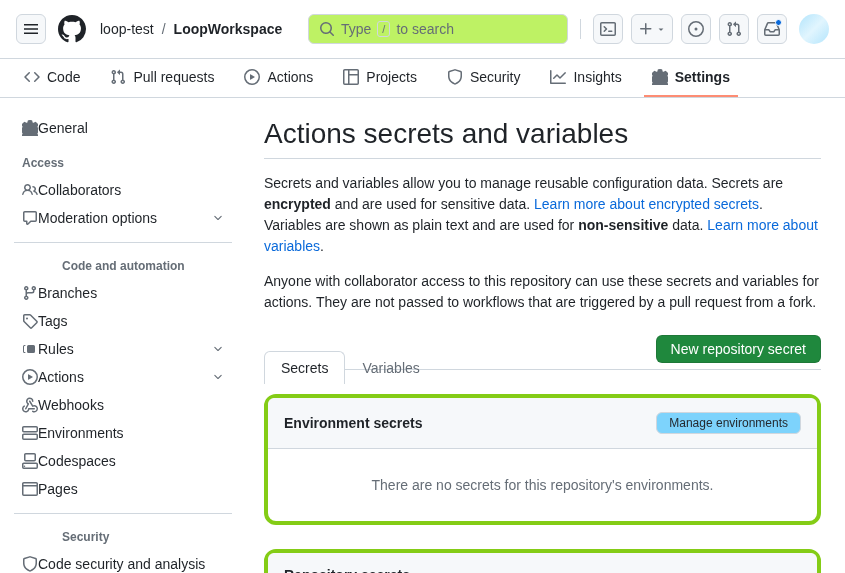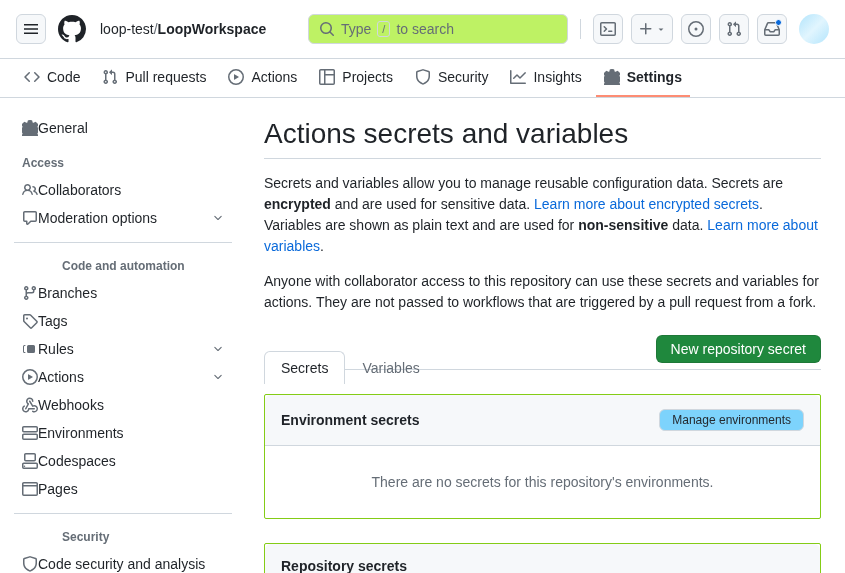--- a/index.html
+++ b/index.html
@@ -1,35 +1,35 @@
 <!DOCTYPE html>
 <html><head>
 <meta charset="utf-8">
 <style>
 * { box-sizing: border-box; margin: 0; padding: 0; }
 body { font-family: -apple-system, BlinkMacSystemFont, "Segoe UI", Helvetica, Arial, sans-serif; font-size: 14px; color: #1f2328; background: #fff; }
 
 .topbar { display: flex; align-items: center; padding: 14px 16px; border-bottom: 1px solid #d0d7de; gap: 8px; }
 .hamburger-btn { width: 30px; height: 30px; border: 1px solid #d0d7de; border-radius: 6px; display: flex; align-items: center; justify-content: center; background: #f6f8fa; cursor: pointer; }
 .logo { display: flex; align-items: center; margin-left: 4px; }
-.breadcrumb { display: flex; align-items: center; gap: 0; font-size: 14px; margin-left: 6px; }
+.breadcrumb { display: flex; align-items: center; gap: 8px; font-size: 14px; margin-left: 6px; }
 .breadcrumb .owner { color: #1f2328; }
 .breadcrumb .sep { color: #656d76; }
 .breadcrumb .repo { color: #1f2328; font-weight: 600; }
 .topbar-spacer { flex: 1; }
 .search-box { display: flex; align-items: center; border: 1px solid #d0d7de; border-radius: 6px; padding: 6px 10px; width: 260px; color: #656d76; background: #bef264; gap: 6px; font-size: 14px; }
 .search-box .slash { border: 1px solid #d0d7de; border-radius: 3px; padding: 0 4px; font-size: 11px; color: #656d76; line-height: 14px; }
 .icon-btn { width: 30px; height: 30px; border: 1px solid #d0d7de; border-radius: 6px; display: flex; align-items: center; justify-content: center; background: #f6f8fa; cursor: pointer; color: #656d76; }
 .icon-sep { width: 1px; height: 20px; background: #d0d7de; margin: 0 4px; }
 .plus-btn { width: 42px; height: 30px; border: 1px solid #d0d7de; border-radius: 6px; display: flex; align-items: center; justify-content: center; gap: 2px; background: #f6f8fa; cursor: pointer; color: #656d76; }
 .avatar { width: 30px; height: 30px; border-radius: 50%; background: linear-gradient(135deg, #b3e5fc 0%, #e1f5fe 50%, #b3e5fc 100%); display: inline-block; margin-left: 4px; }
 .notif-btn { position: relative; }
 .notif-dot { position: absolute; top: 4px; right: 4px; width: 7px; height: 7px; background: #0969da; border-radius: 50%; border: 1px solid #fff; }
 
-.repo-nav { display: flex; align-items: center; padding: 0 16px; border-bottom: 1px solid #d0d7de; gap: 6px; }
+.repo-nav { display: flex; align-items: center; padding: 0 16px; border-bottom: 1px solid #d0d7de; gap: 14px; }
 .repo-nav-item { display: flex; align-items: center; gap: 7px; padding: 10px 8px; font-size: 14px; color: #1f2328; cursor: pointer; border-bottom: 2px solid transparent; }
 .repo-nav-item.active { border-bottom-color: #fd8c73; font-weight: 600; }
 .repo-nav-item svg { color: #656d76; }
 
 .layout { display: flex; }
 .sidebar { width: 240px; padding: 16px 8px 16px 14px; border-right: 0; }
 .sb-item { display: flex; align-items: center; padding: 6px 8px; border-radius: 6px; font-size: 14px; cursor: pointer; color: #1f2328; }
 .sb-item .chev { margin-left: auto; color: #656d76; }
 .sb-heading { font-size: 12px; color: #656d76; font-weight: 600; padding: 6px 8px; margin-top: 8px; }
 .sb-group-top { margin-top: 0; margin-left: 40px; }
@@ -40,21 +40,21 @@
 .desc { font-size: 14px; color: #1f2328; margin-top: 14px; line-height: 1.5; }
 .desc .bold { font-weight: 600; }
 .desc .link { color: #0969da; cursor: pointer; }
 
 .tabs-row { display: flex; align-items: center; margin-top: 22px; border-bottom: 1px solid #d0d7de; }
 .tab { padding: 8px 16px; font-size: 14px; cursor: pointer; color: #656d76; border: 1px solid transparent; border-bottom: none; border-radius: 6px 6px 0 0; position: relative; top: 15px; }
 .tab.active { color: #1f2328; border-color: #d0d7de; background: #fff; }
 .tabs-spacer { flex: 1; }
 .new-secret-btn { background: #1f883d; color: #fff; border: 1px solid rgba(27,31,36,0.15); border-radius: 6px; padding: 5px 14px; font-size: 14px; font-weight: 500; cursor: pointer; margin-bottom: 6px; }
 
-.panel { border: 1px solid #84cc16; border-radius: 2px; margin-top: 24px; }
+.panel { border: 4px solid #84cc16; border-radius: 12px; margin-top: 24px; }
 .panel-header { display: flex; align-items: center; justify-content: space-between; padding: 14px 16px; background: #f6f8fa; border-bottom: 1px solid #d0d7de; border-radius: 6px 6px 0 0; }
 .panel-title { font-weight: 600; font-size: 14px; }
 .manage-btn { background: #7dd3fc; border: 1px solid #d0d7de; border-radius: 6px; padding: 3px 12px; font-size: 12px; cursor: pointer; color: #24292f; }
 .panel-empty { padding: 28px; text-align: center; color: #656d76; font-size: 14px; }
 
 svg { flex-shrink: 0; }
 </style>
 </head>
 <body>
 

